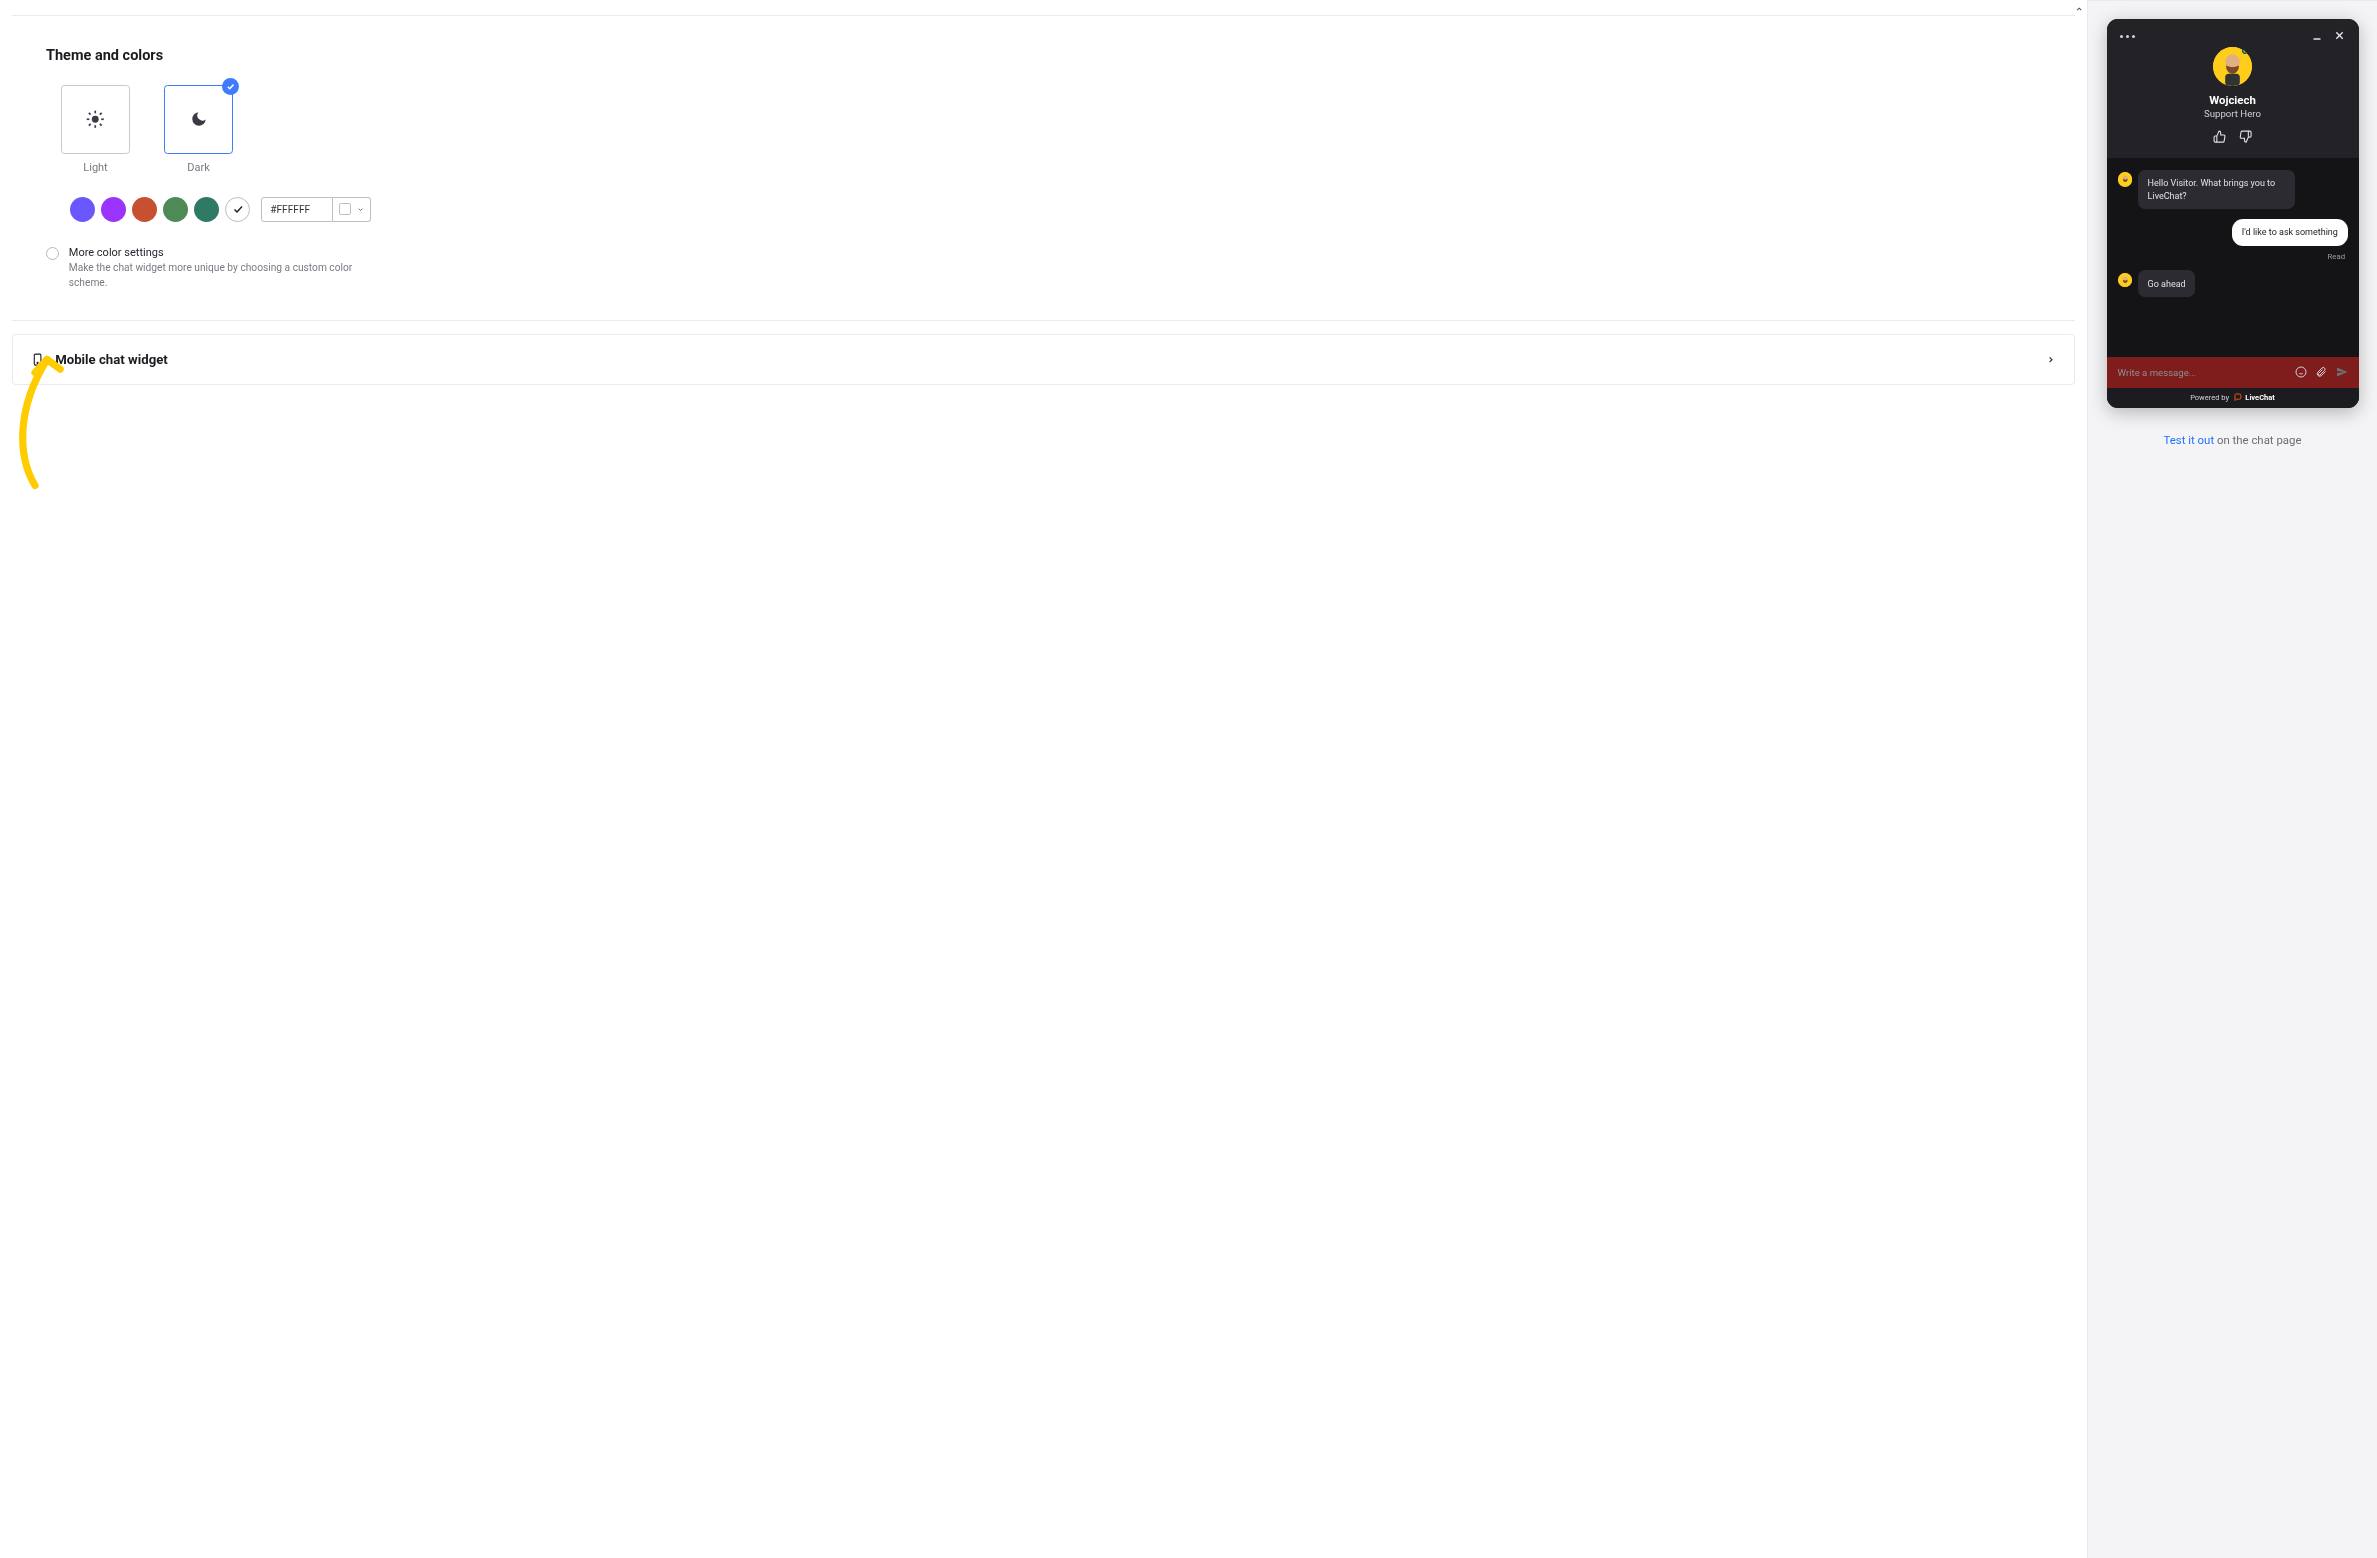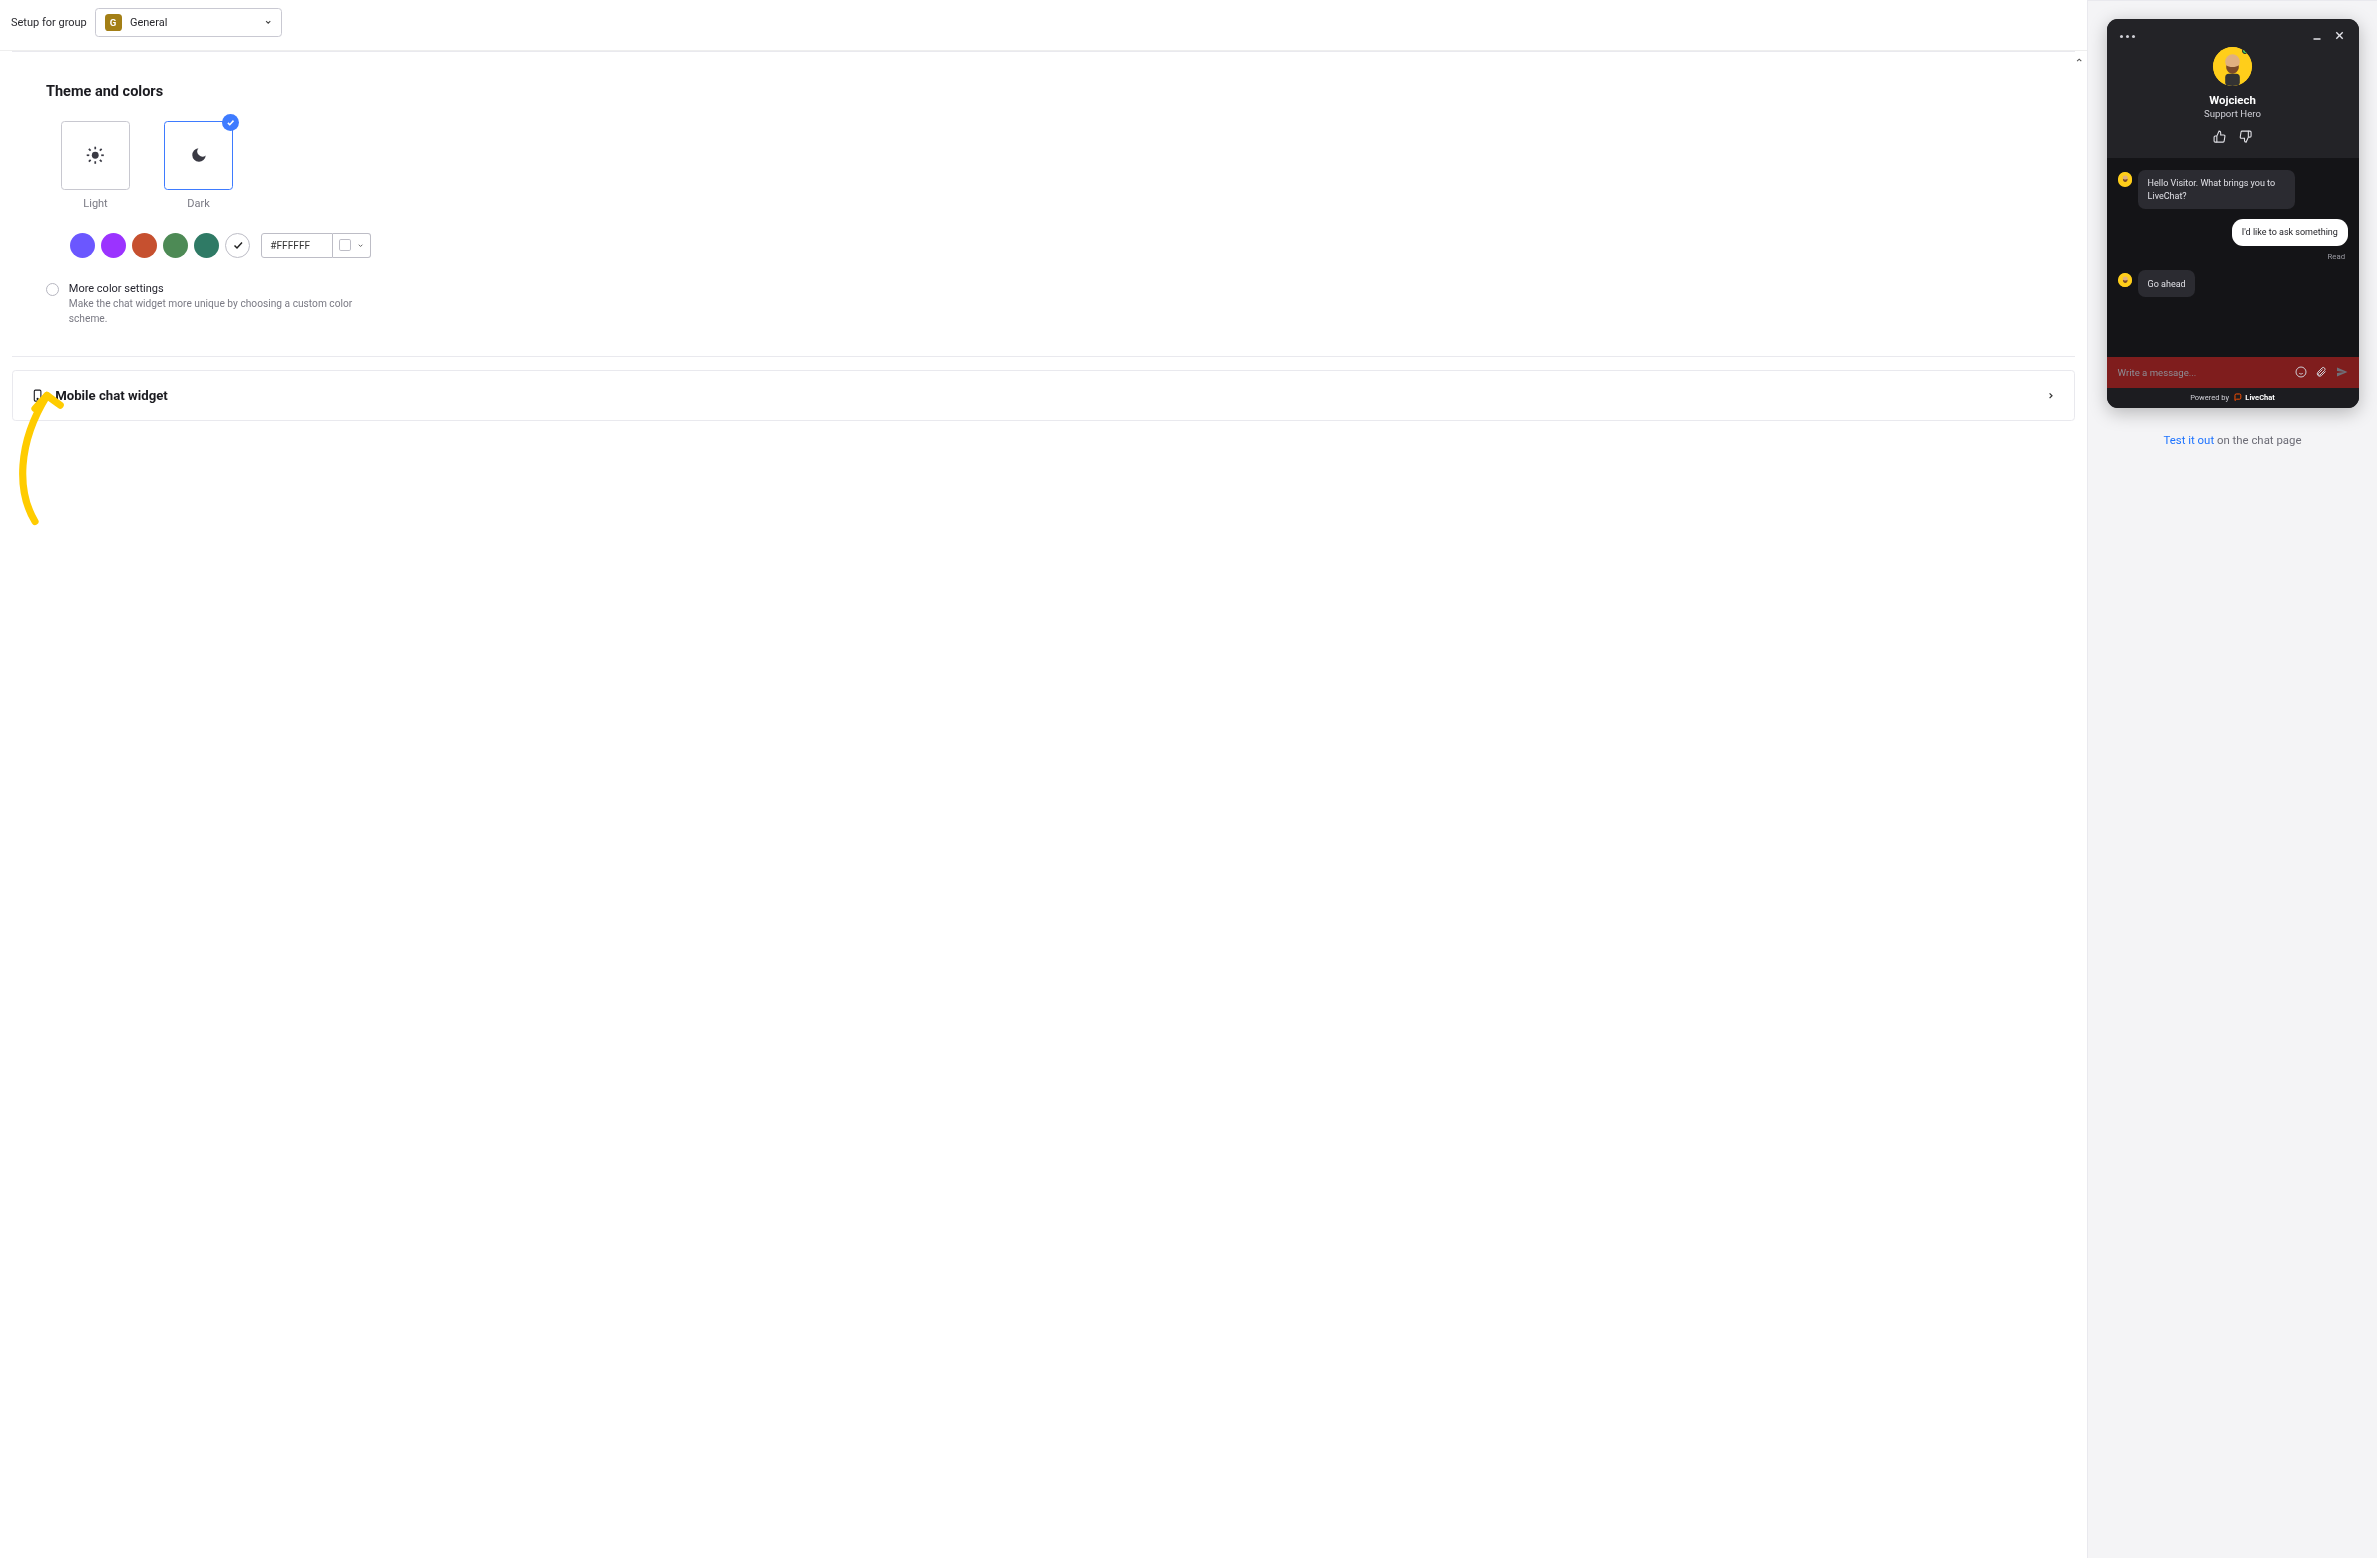--- a/index.html
+++ b/index.html
@@ -56,21 +56,21 @@
   }
   .group-name { font-size: 11px; color: #2a2a2f; }
   .group-caret {
     margin-left: auto;
     color: #444;
   }
 
   .scroll-area {
     position: relative;
     flex: 1 1 auto;
-    padding: 0 0 12px 0;
+    padding: 15px 0 12px 0;
   }
   .scroll-indicator {
     position: absolute; right: 3.6px; top: 4.8px;
     color: #777; font-size: 8.4px;
   }
 
   .panel-body {
     padding: 31px 34px 17px 34px;
     border-bottom: 0.6px solid #e9e9ee;
     border-top: 0.6px solid #e9e9ee;
@@ -278,32 +278,20 @@
 
   svg { display:block; }
 </style>
 </head>
 <body>
 
 <div class="app">
 
   <div class="left">
 
-    <div class="topbar">
-      <span class="topbar-label">Setup for group</span>
-      <div class="group-select">
-        <div class="group-badge">G</div>
-        <span class="group-name">General</span>
-        <span class="group-caret">
-          <svg width="8.4" height="8.4" viewBox="0 0 24 24" fill="none" stroke="currentColor" stroke-width="3">
-              <polyline points="6 9 12 15 18 9"></polyline>
-            </svg>
-        </span>
-      </div>
-    </div>
 
     <div class="scroll-area">
       <span class="scroll-indicator">
         <svg width="8.4" height="8.4" viewBox="0 0 24 24" fill="none" stroke="#555" stroke-width="3">
             <polyline points="6 15 12 9 18 15"></polyline>
           </svg>
       </span>
 
       <div class="panel-body">
         <div class="panel-title">Theme and colors</div>

